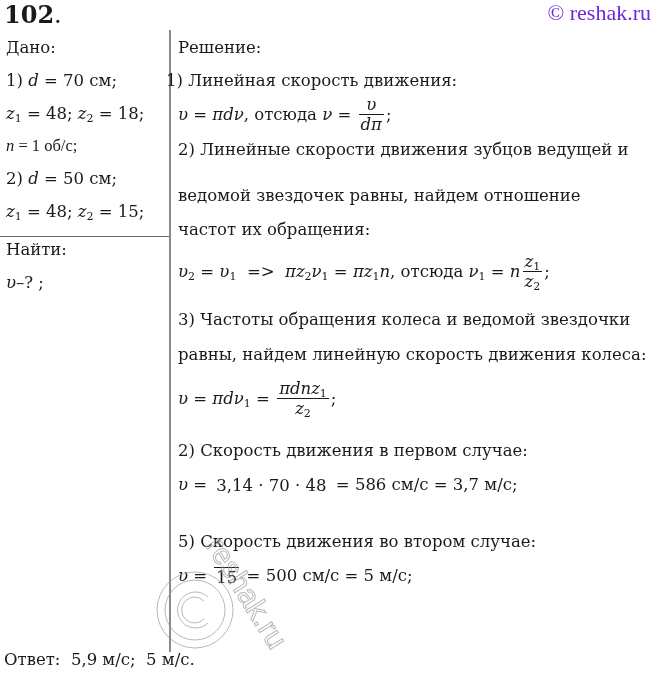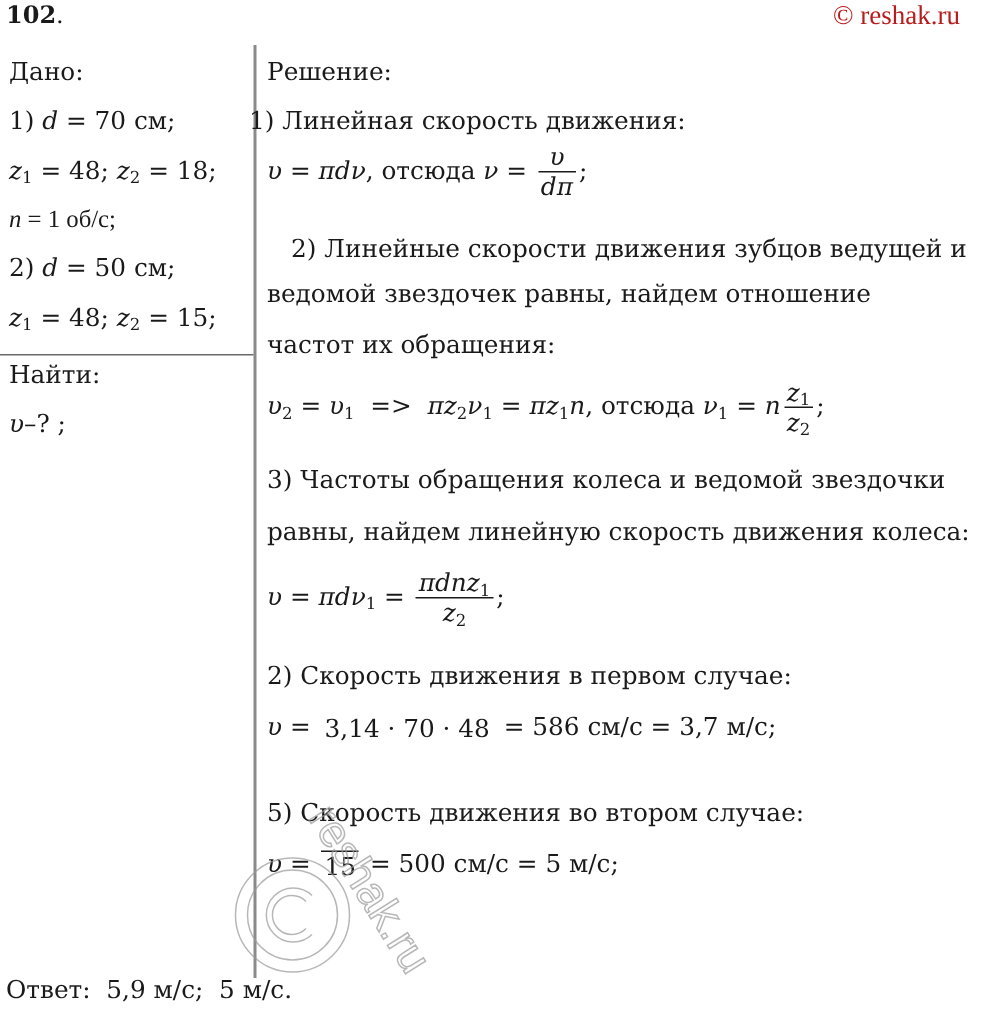--- a/index.html
+++ b/index.html
@@ -2,23 +2,23 @@
 <html><head>
 <meta charset="utf-8">
 <style>
   html, body { margin: 0; padding: 0; background: #ffffff; }
   body {
     width: 659px; height: 676px; position: relative; overflow: hidden;
     font-family: "DejaVu Serif", "Liberation Serif", serif;
     color: #1a1a1a;
   }
   .abs { position: absolute; white-space: nowrap; }
-  .num { left: 4px; top: 0px; font-size: 16px; font-weight: bold; font-family: "DejaVu Serif", serif; }
+  .num { left: 4px; top: 0px; font-size: 24px; font-weight: bold; font-family: "DejaVu Serif", serif; }
   .num .dot { font-weight: normal; }
-  .copy { right: 19px; top: 0px; font-size: 18px; font-family: "Liberation Serif", serif; color: #b91c1c; }
+  .copy { right: 8px; top: 0px; font-size: 22px; font-family: "Liberation Serif", serif; color: #6d28d9; }
 
   .vline { position: absolute; left: 169px; top: 30px; width: 2px; height: 622px; background: #8a8a8a; }
   .hline { position: absolute; left: 0; top: 236px; width: 169px; height: 1px; background: #6a6a6a; }
 
   .t { font-size: 16.5px; line-height: 20px; letter-spacing: 0px; }
   .m { font-style: italic; }
   sub { font-size: 11px; vertical-align: -3px; line-height: 0; }
 
   .frac { display: inline-block; vertical-align: middle; text-align: center; margin: 0 2px; }
   .frac .n { display: block; padding: 0 2px; line-height: 18px; }
@@ -45,21 +45,21 @@
 <div class="abs t" style="left:6px; top:240px;">Найти:</div>
 <div class="abs t" style="left:6px; top:273px;"><span class="m">υ</span><span>–? ;</span></div>
 
 <div class="abs t" style="left:178px; top:38px;">Решение:</div>
 
 <div class="abs t" style="left:166px; top:71px;">1) Линейная скорость движения:</div>
 <div class="abs t" style="left:178px; top:96px;">
   <span class="m">υ = πdν</span><span>, отсюда </span><span class="m">ν = </span><span class="frac"><span class="n m">υ</span><span class="d m">dπ</span></span><span>;</span>
 </div>
 
-<div class="abs t" style="left:178px; top:156px;margin-left:16px;">2) Линейные скорости движения зубцов ведущей и</div>
+<div class="abs t" style="left:178px; top:140px;">2) Линейные скорости движения зубцов ведущей и</div>
 <div class="abs t" style="left:178px; top:186px;">ведомой звездочек равны, найдем отношение</div>
 <div class="abs t" style="left:178px; top:220px;">частот их обращения:</div>
 <div class="abs t" style="left:178px; top:253px;">
   <span class="m">υ</span><sub>2</sub><span class="m"> = υ</span><sub>1</sub><span style="white-space:pre">  =&gt;  </span><span class="m">πz</span><sub>2</sub><span class="m">ν</span><sub>1</sub><span class="m"> = πz</span><sub>1</sub><span class="m">n</span><span>, отсюда </span><span class="m">ν</span><sub>1</sub><span class="m"> = n</span><span class="frac"><span class="n"><span class="m">z</span><sub>1</sub></span><span class="d"><span class="m">z</span><sub>2</sub></span></span><span>;</span>
 </div>
 
 <div class="abs t" style="left:178px; top:310px;">3) Частоты обращения колеса и ведомой звездочки</div>
 <div class="abs t" style="left:178px; top:345px;">равны, найдем линейную скорость движения колеса:</div>
 <div class="abs t" style="left:178px; top:380px;">
   <span class="m">υ = πdν</span><sub>1</sub><span> = </span><span class="frac"><span class="n"><span class="m">πdnz</span><sub>1</sub></span><span class="d"><span class="m">z</span><sub>2</sub></span></span><span>;</span>

